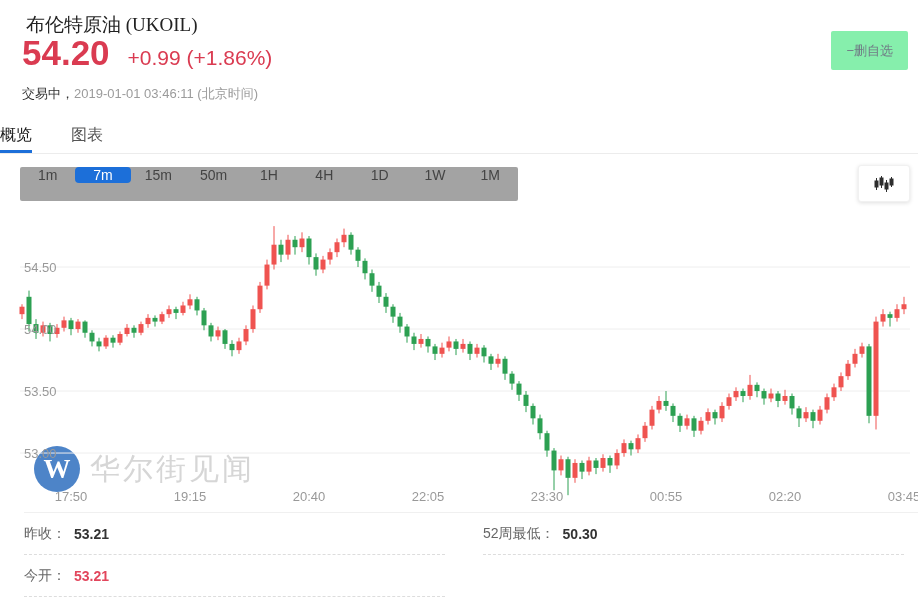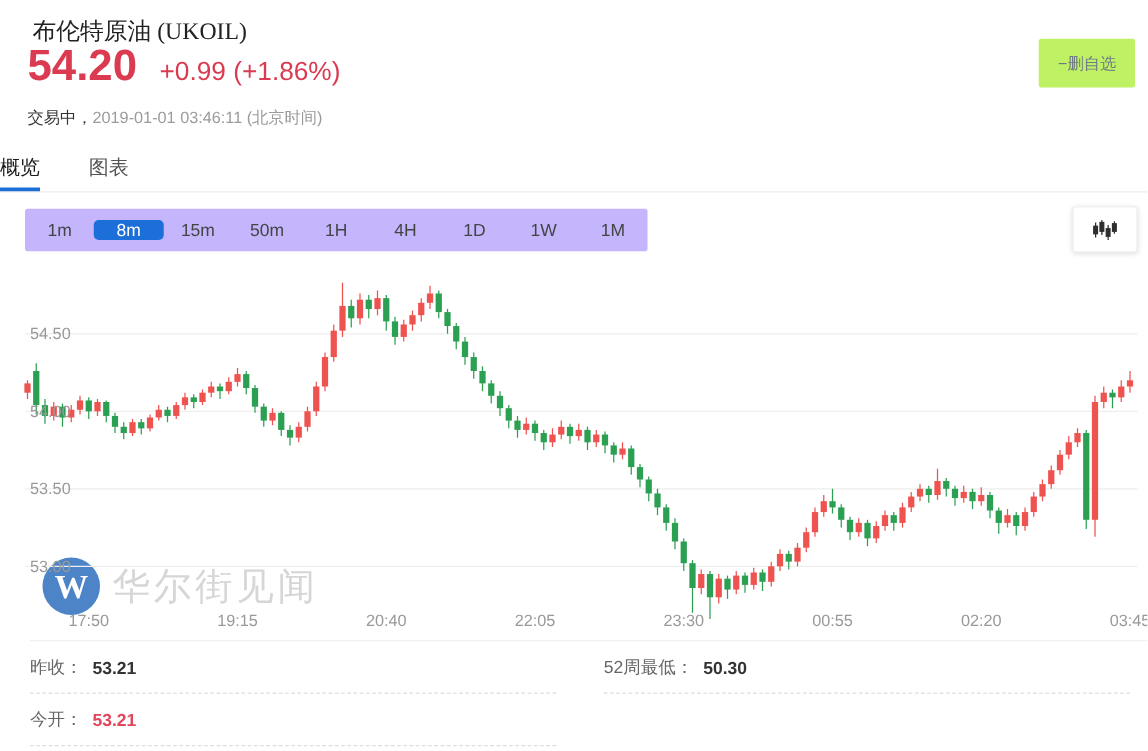--- a/index.html
+++ b/index.html
@@ -14,32 +14,32 @@
     font-family:"Liberation Serif",serif;font-size:19px;font-weight:400;color:#222;
   }
   .price-row{position:absolute;left:22px;top:33px;display:flex;align-items:baseline;gap:18px}
   .price{font-size:35px;font-weight:700;color:#da3b51;letter-spacing:0}
   .change{font-size:21px;color:#da3b51}
   .status-row{position:absolute;left:22px;top:85px;font-size:13px}
   .status-label{color:#333}
   .timestamp{color:#9b9b9b}
   .watchlist-btn{
     position:absolute;right:10px;top:31px;height:39px;padding:0 15px;
-    background:#bef264;border:none;border-radius:2px;color:#707a85;font-size:13px;
+    background:#86efac;border:none;border-radius:2px;color:#707a85;font-size:13px;
     font-family:inherit;cursor:pointer;
   }
   
   .tabs{position:absolute;top:125px;left:0;width:918px;border-bottom:1px solid #ececec;
     box-sizing:border-box;}
   .tab{display:inline-block;margin-right:39px;font-size:16px;line-height:19px;color:#555;
     padding-bottom:6px;cursor:pointer;border-bottom:3px solid transparent}
   .tab.active{color:#1a1a1a;border-bottom-color:#1c6fd9}
   
-  .tf-bar{position:absolute;left:20px;top:167px;width:498px;height:34px;background:#c4b5fd;
-    border-radius:2px;display:flex;align-items:center}
+  .tf-bar{position:absolute;left:20px;top:167px;width:498px;height:34px;background:#a3a3a3;
+    border-radius:2px;display:flex;align-items:flex-start}
   .tf{flex:1;border:none;background:transparent;font-size:14px;color:#444;cursor:pointer;
     border-radius:4px;padding:0;font-family:inherit}
   .tf.active{background:#1c6fd9;color:#fff}
   .chart-type-btn{
     position:absolute;right:8px;top:165px;width:52px;height:37px;background:#fff;
     border:1px solid #f1f1f1;border-radius:3px;box-shadow:0 1px 4px rgba(0,0,0,.13);
     display:flex;align-items:center;justify-content:center;cursor:pointer;
   }
   
   .chart-area{position:absolute;top:210px;left:0;width:918px;height:302px}
@@ -74,21 +74,21 @@
 <div class="status-row">
   <span class="status-label">交易中，</span><span class="timestamp">2019-01-01 03:46:11 (北京时间)</span>
 </div>
 
 <button class="watchlist-btn">−删自选</button>
 
 <div class="tabs"><span class="tab active">概览</span><span class="tab">图表</span></div>
 
 <div class="tf-bar">
     <button class="tf">1m</button>
-    <button class="tf active">8m</button>
+    <button class="tf active">7m</button>
     <button class="tf">15m</button>
     <button class="tf">50m</button>
     <button class="tf">1H</button>
     <button class="tf">4H</button>
     <button class="tf">1D</button>
     <button class="tf">1W</button>
     <button class="tf">1M</button>
   </div>
 
 <button class="chart-type-btn">

